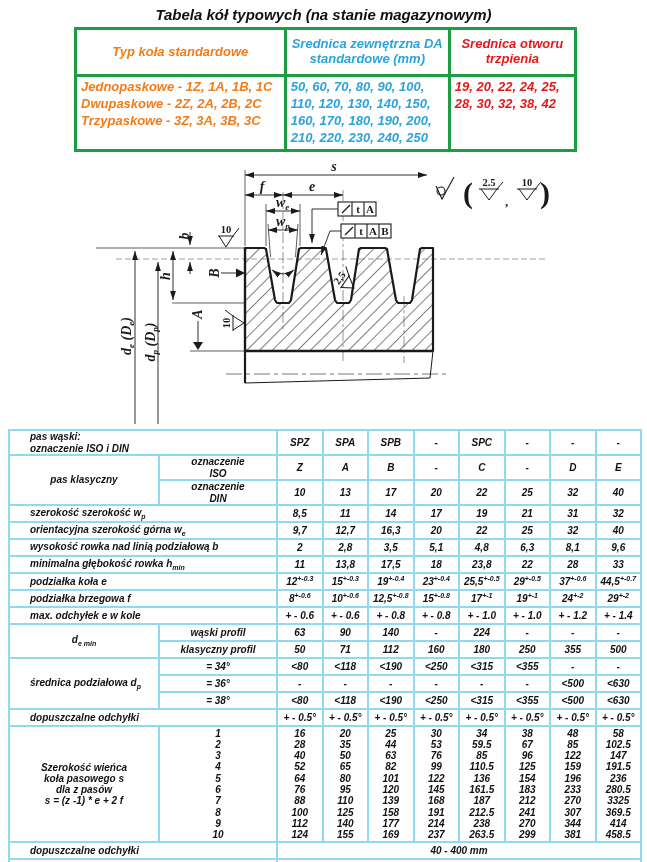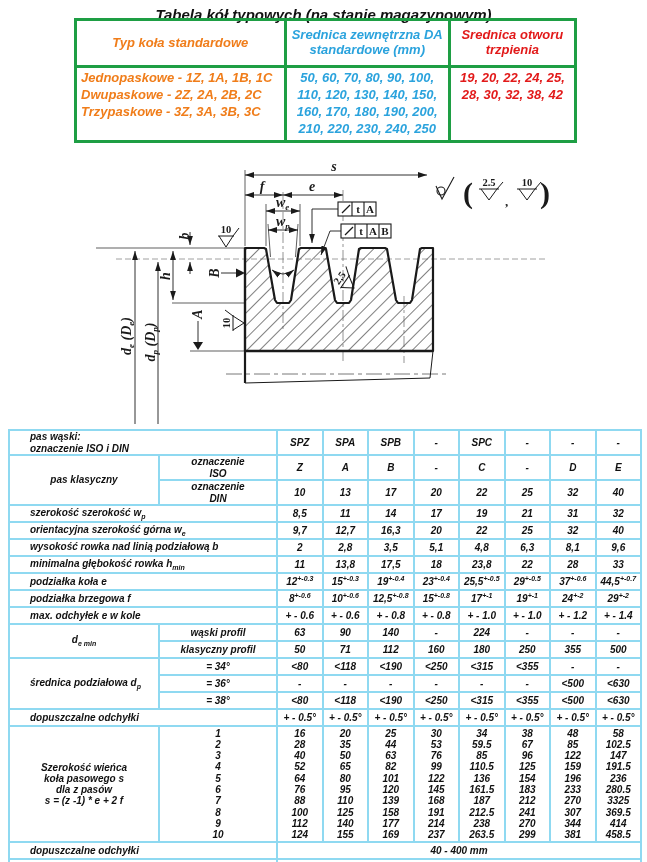--- a/index.html
+++ b/index.html
@@ -5,27 +5,27 @@
   html,body{margin:0;padding:0;}
   body{width:647px;height:862px;position:relative;background:#fff;
        font-family:"Liberation Sans",sans-serif;color:#111;overflow:hidden;}
   .pre{white-space:pre-line;font-style:italic;}
 
   
   #page-title{position:absolute;top:6px;left:0;width:647px;text-align:center;
     font:bold italic 15px "Liberation Sans",sans-serif;color:#111;}
 
   
-  #top-table{position:absolute;left:74px;top:18px;width:503px;border-collapse:collapse;
+  #top-table{position:absolute;left:74px;top:27px;width:503px;border-collapse:collapse;
     font:bold italic 13px "Liberation Sans",sans-serif;}
   #top-table td{border:3px solid #1e9e44;vertical-align:middle;padding:2px 4px;}
   #top-table .hd{height:40px;text-align:center;line-height:1.15;}
   #top-table .bd{height:66px;vertical-align:top;line-height:1.3;}
   .c-orange{color:#f07d1a;} .c-blue{color:#2ba3dd;} .c-red{color:#e21a1a;}
-  #top-table .bd.c-blue,#top-table .bd.c-red{text-align:center;}
+  #top-table .bd.c-blue,#top-table .bd.c-red{text-align:left;}
 
   
   #drawing-wrap{position:absolute;left:0;top:158px;width:647px;height:268px;}
   svg text{font-family:"Liberation Serif",serif;font-weight:bold;fill:#1a1a1a;}
   .dimtxt{font-style:italic;font-size:14px;}
   .numtxt{font-size:10.5px;}
   .frametxt{font-size:11px;}
 
   
   #spec{position:absolute;left:8px;top:429px;width:632px;border-collapse:collapse;

